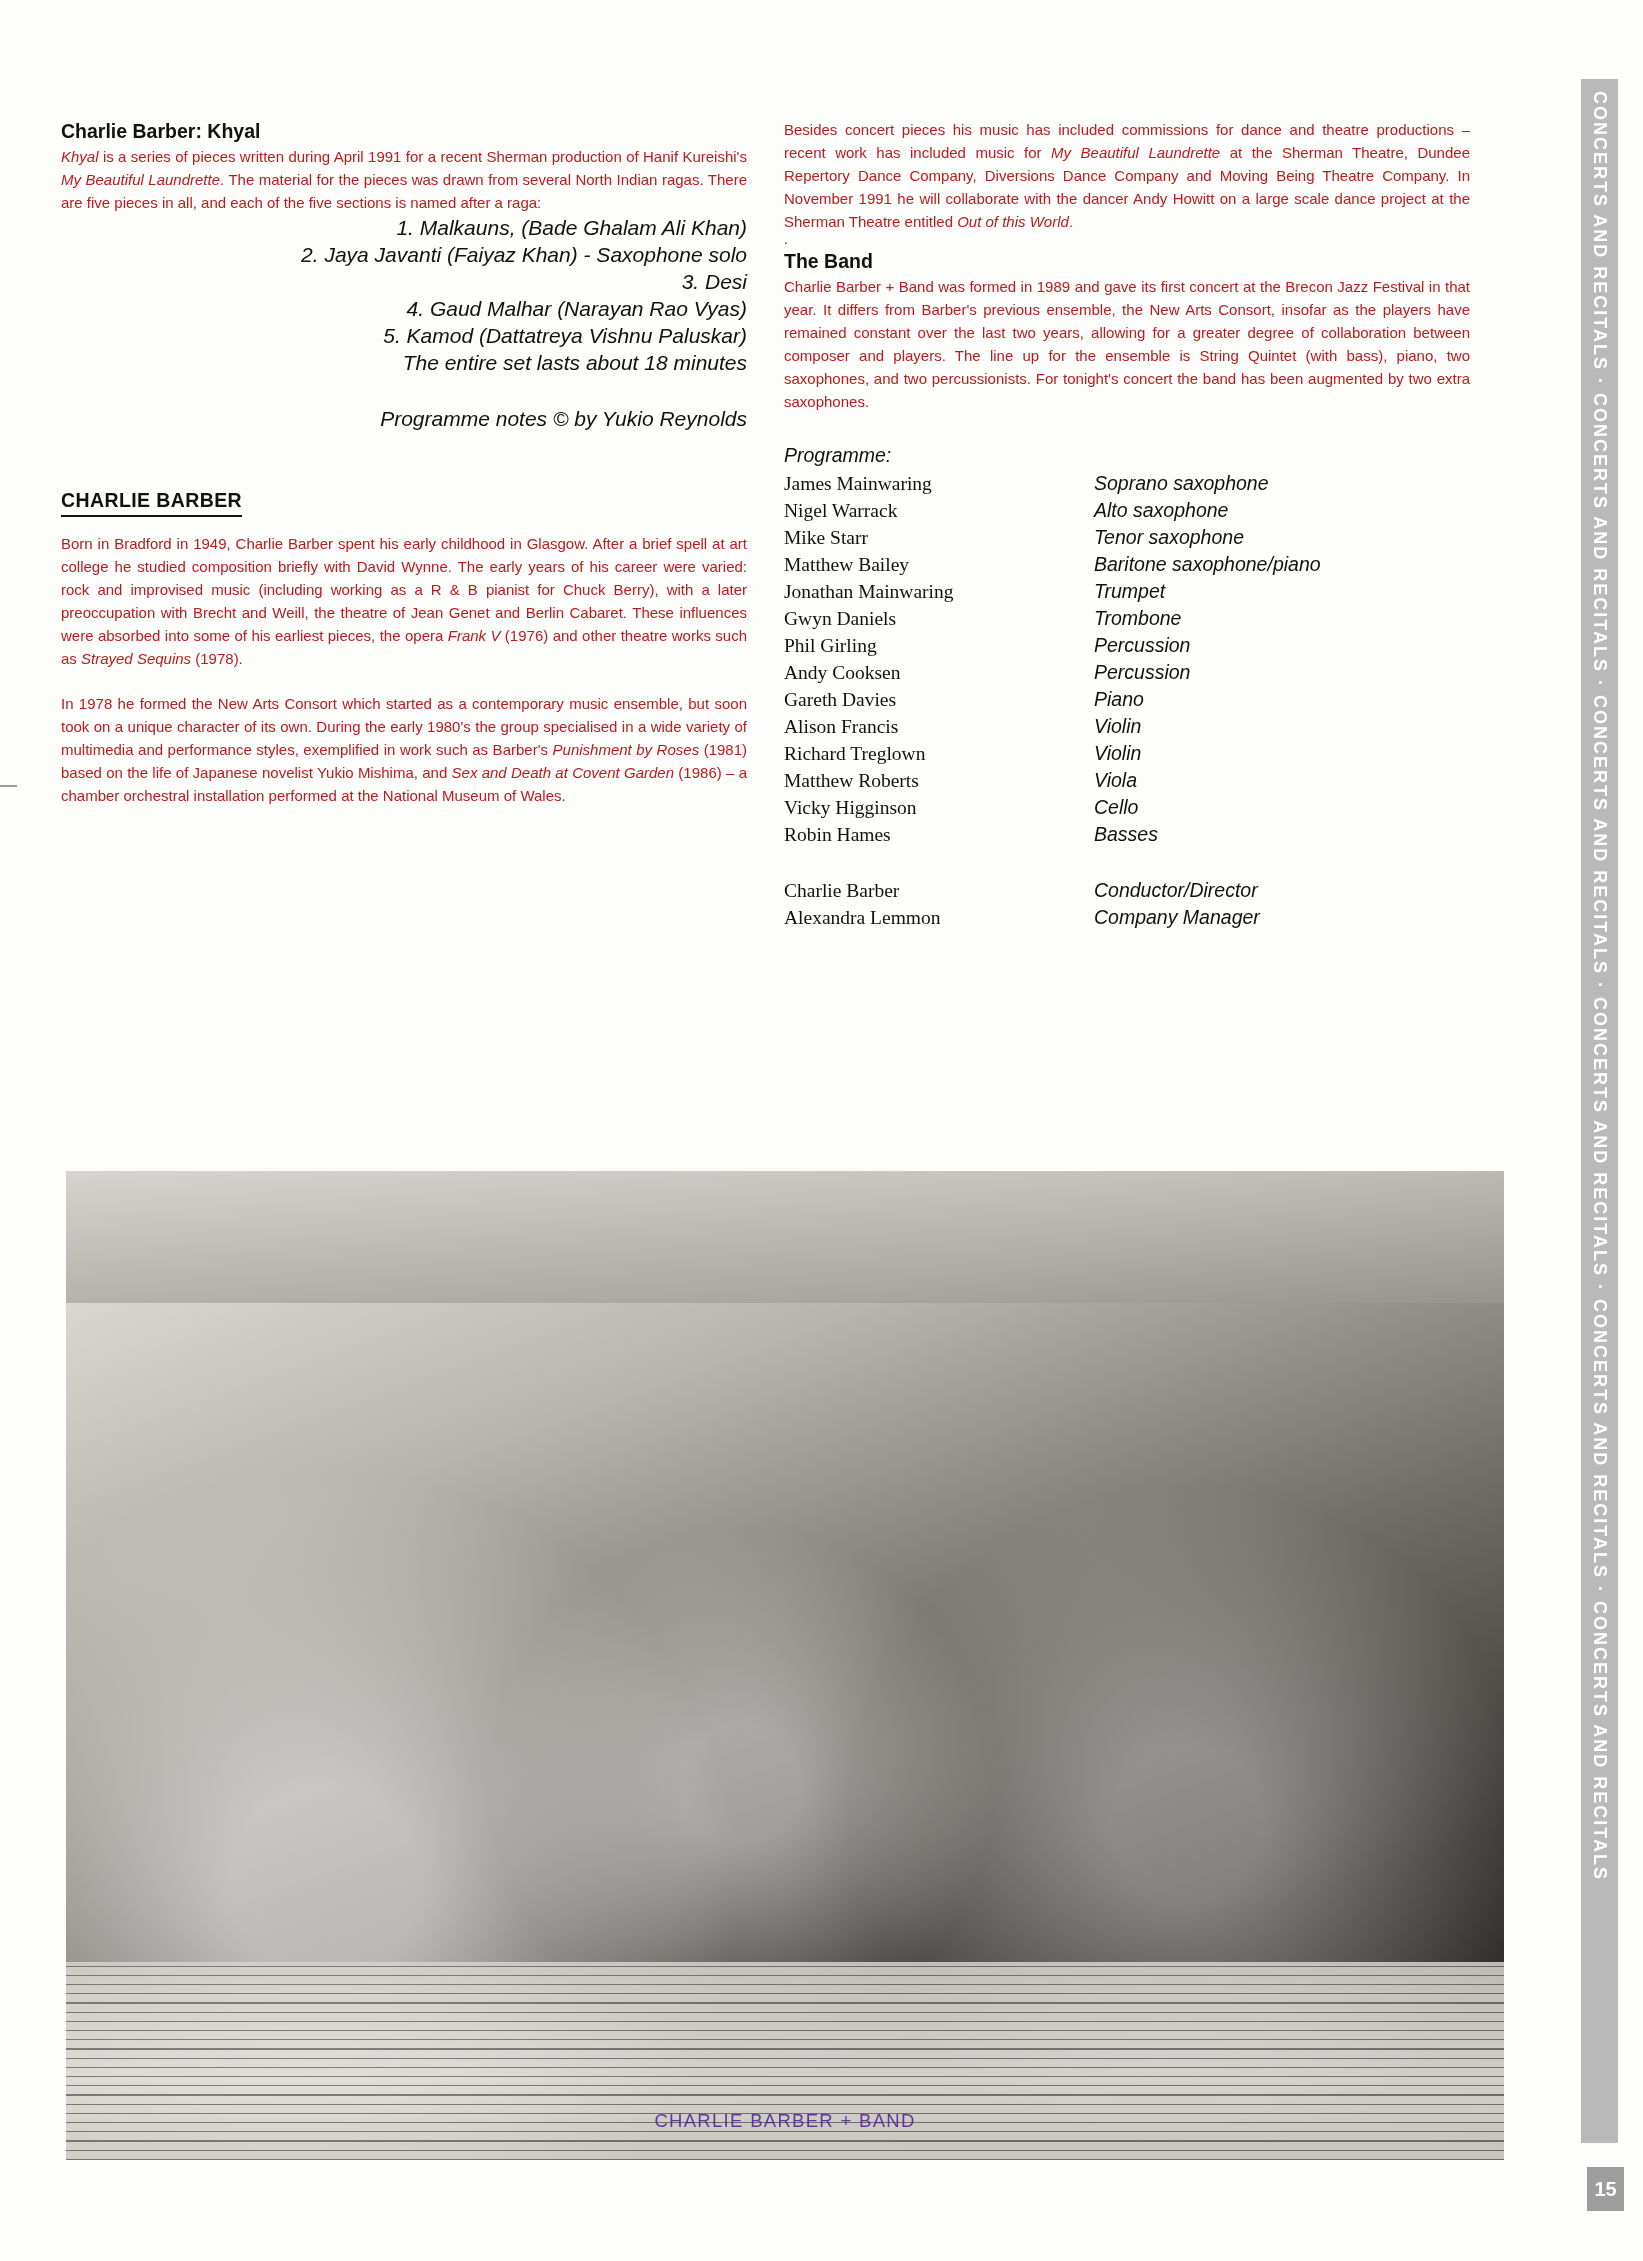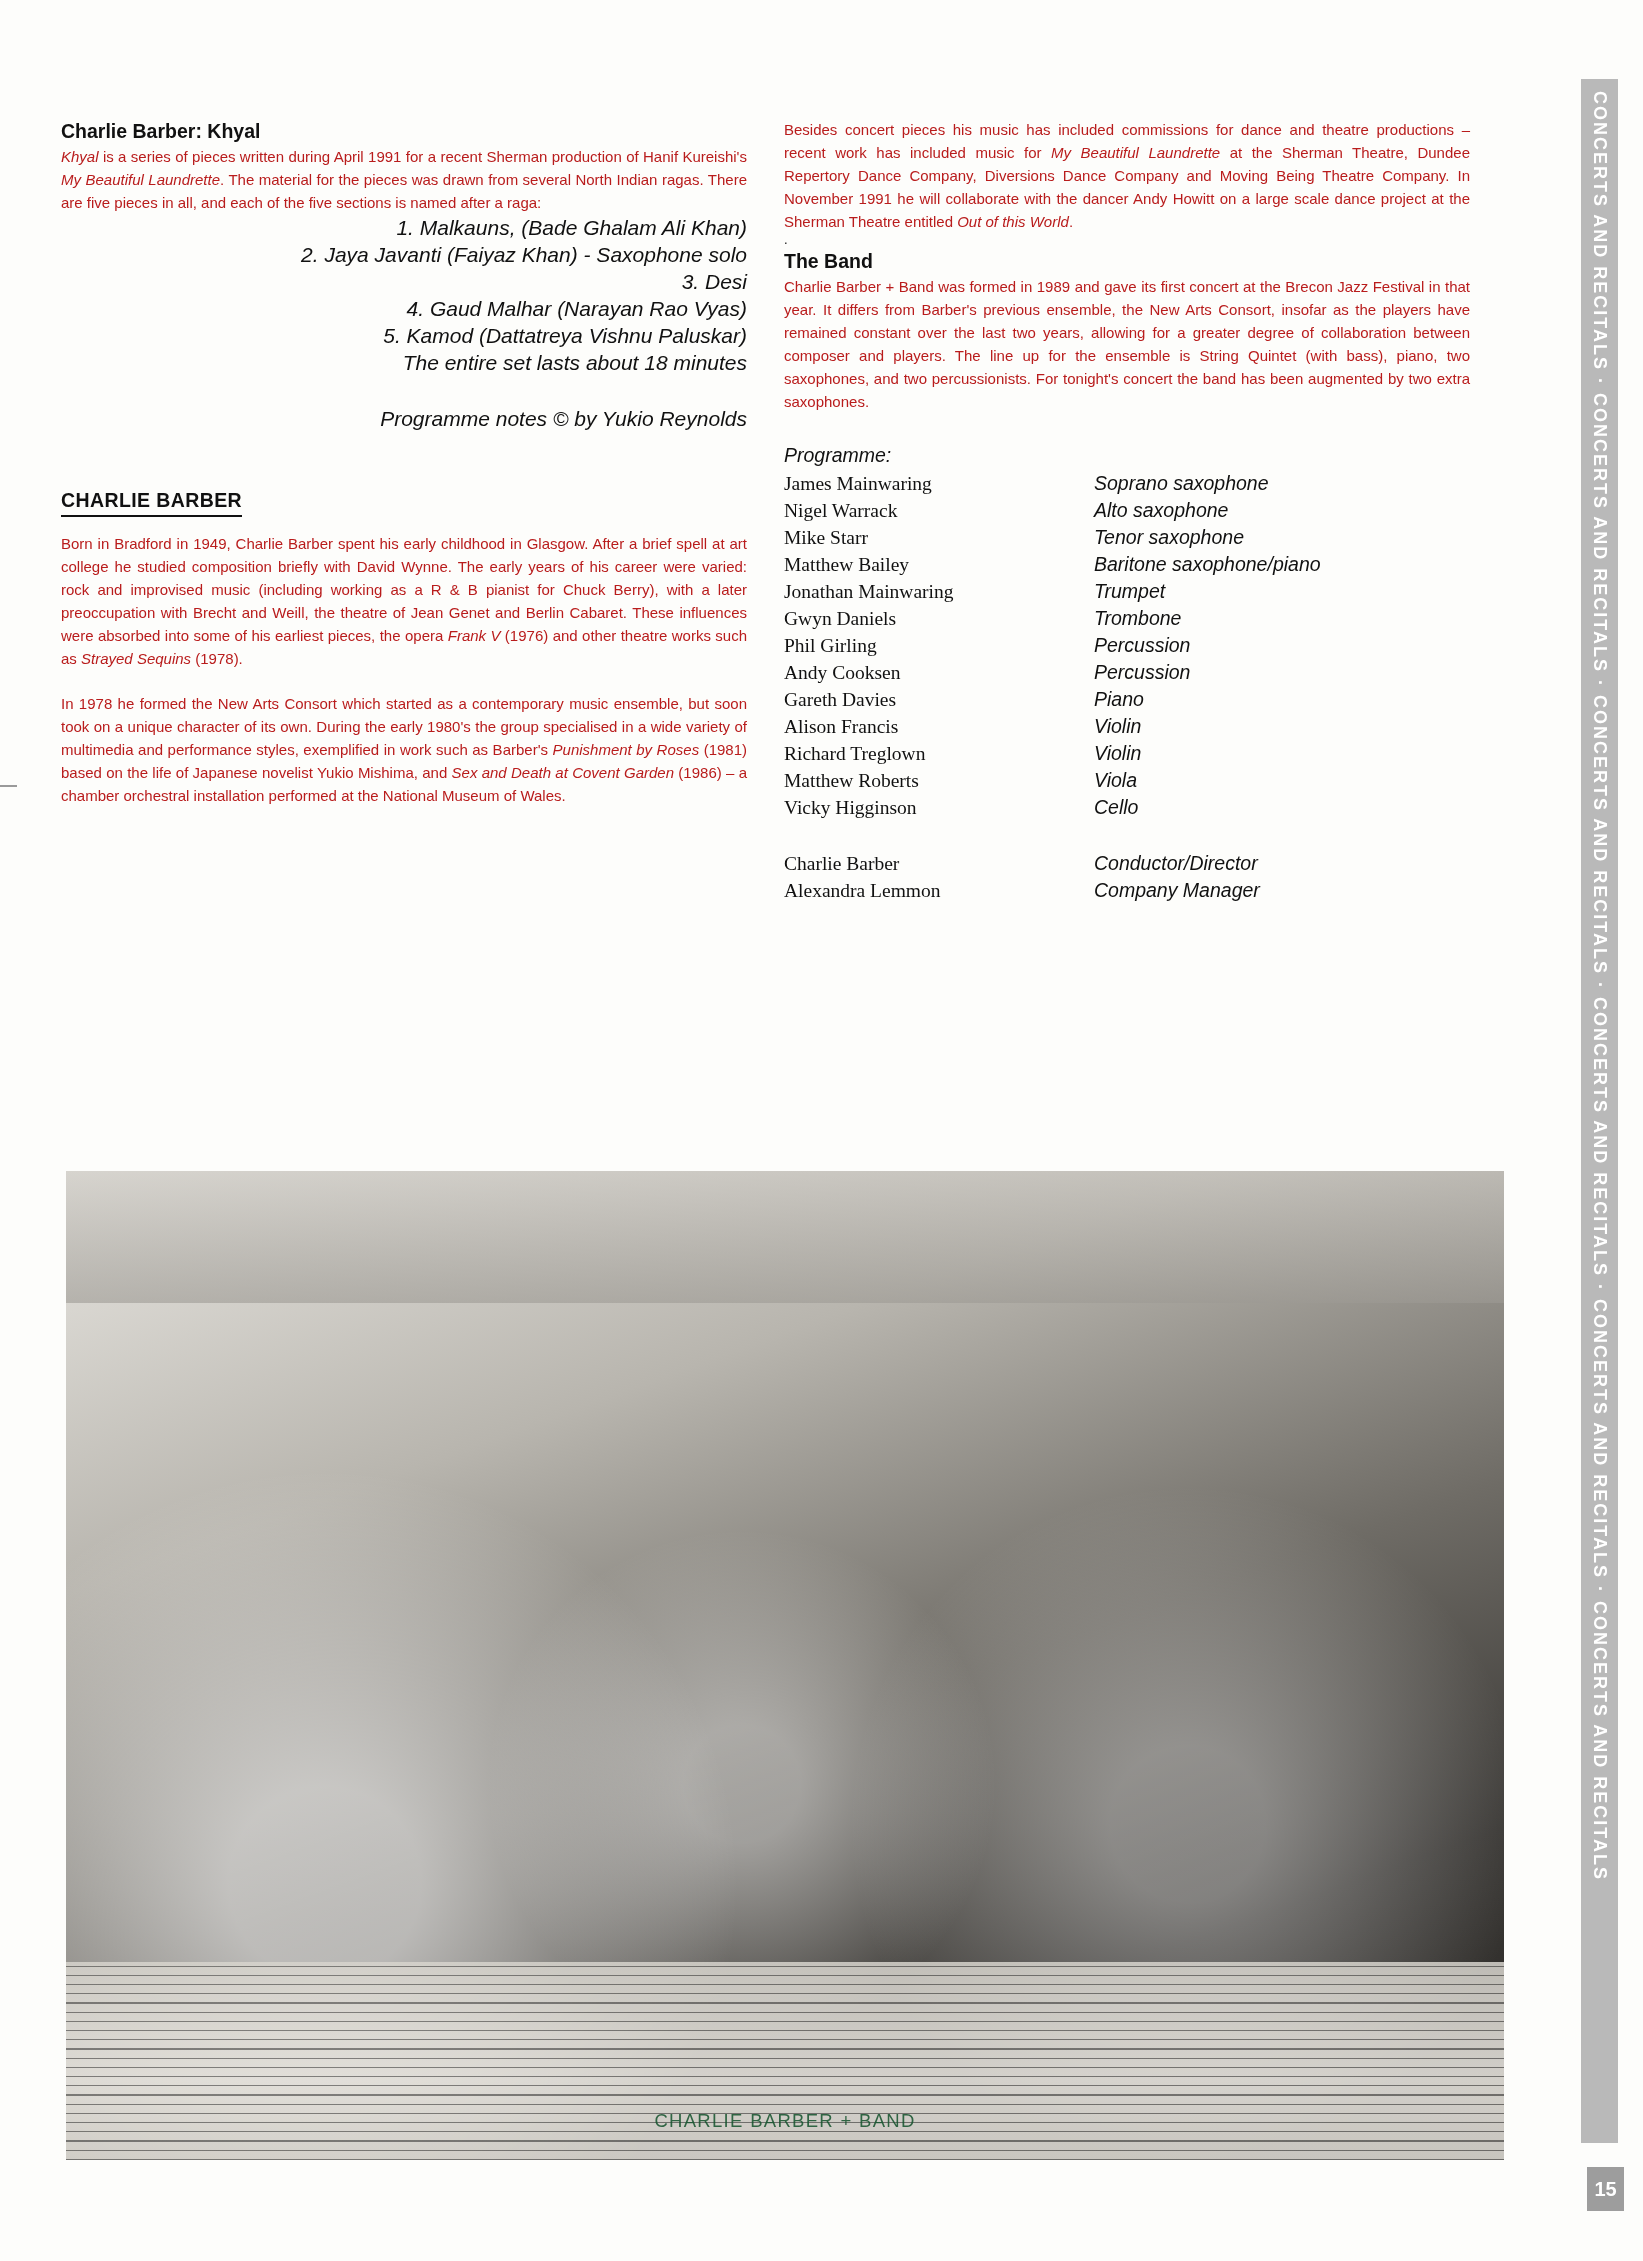--- a/index.html
+++ b/index.html
@@ -158,21 +158,21 @@
     left: 0; right: 0; top: 0;
     height: 132px;
     background: linear-gradient(180deg, #cbc8c2 0%, #9d9a94 100%);
     opacity: 0.6;
   }
   #photo-caption {
     position: absolute;
     left: 0; right: 0;
     bottom: 28px;
     text-align: center;
-    color: #14532d;
+    color: #4c1d95;
     font-size: 18.5px;
     letter-spacing: 1.3px;
     opacity: 0.85;
   }
 
   
   #edge-tick {
     position: absolute;
     left: 0;
     top: 785px;
@@ -285,20 +285,24 @@
                 <td class="role">Violin</td>
               </tr>
             <tr>
                 <td class="name">Matthew Roberts</td>
                 <td class="role">Viola</td>
               </tr>
             <tr>
                 <td class="name">Vicky Higginson</td>
                 <td class="role">Cello</td>
               </tr>
+            <tr>
+                <td class="name">Robin Hames</td>
+                <td class="role">Basses</td>
+              </tr>
           </tbody>
         </table>
 
         <div class="spacer-44"></div>
 
         <table class="performers">
           <tbody>
             <tr>
                 <td class="name">Charlie Barber</td>
                 <td class="role">Conductor/Director</td>

